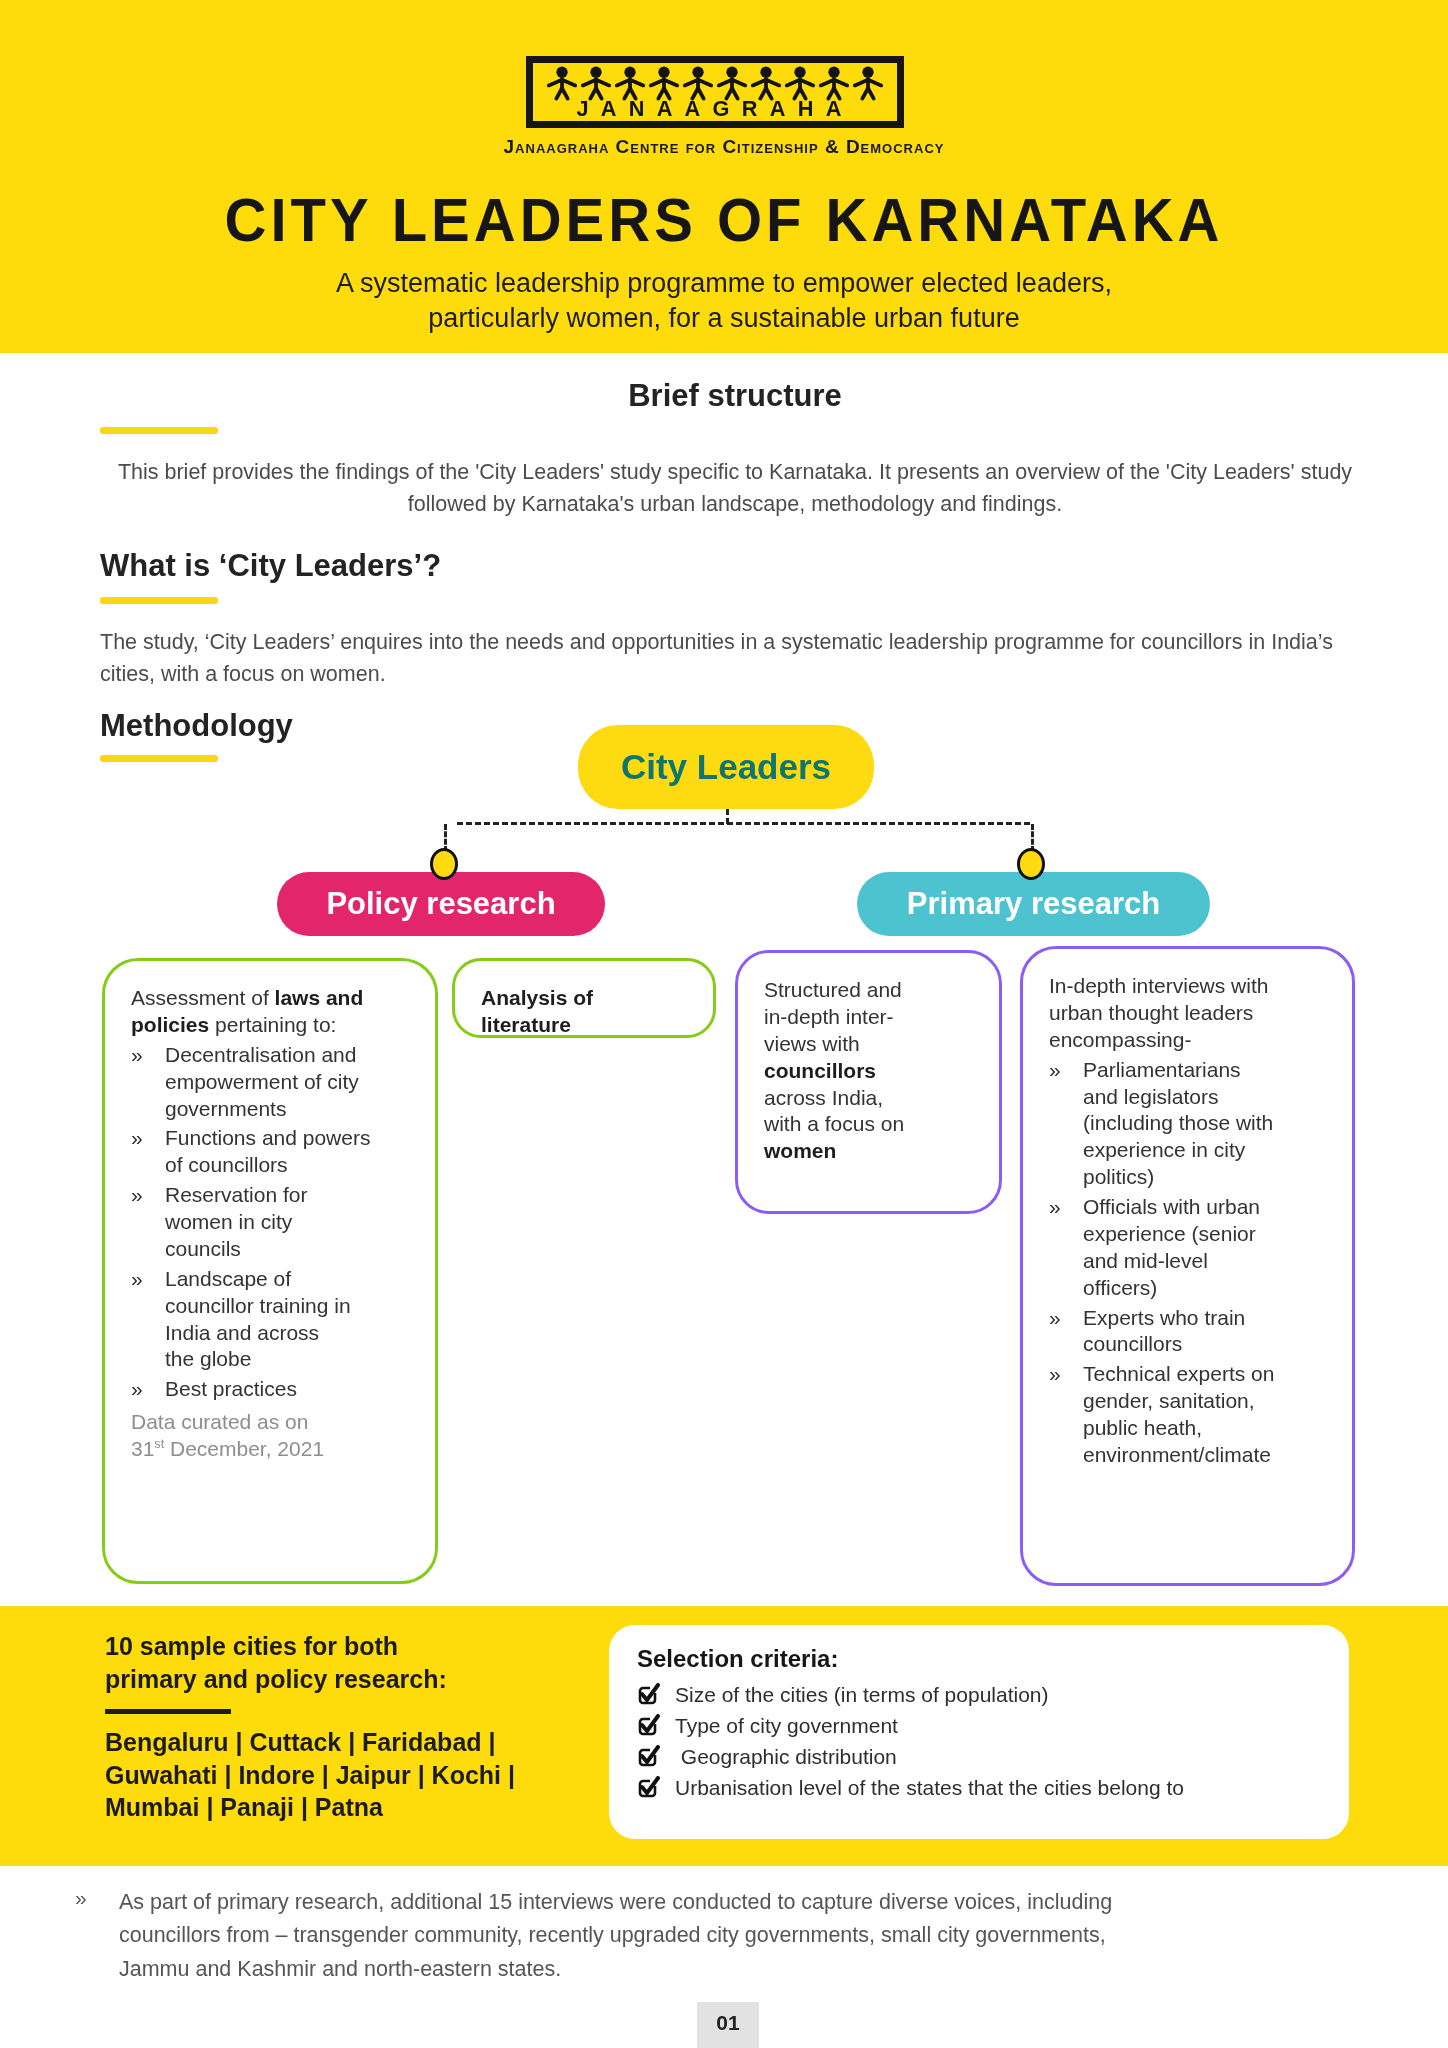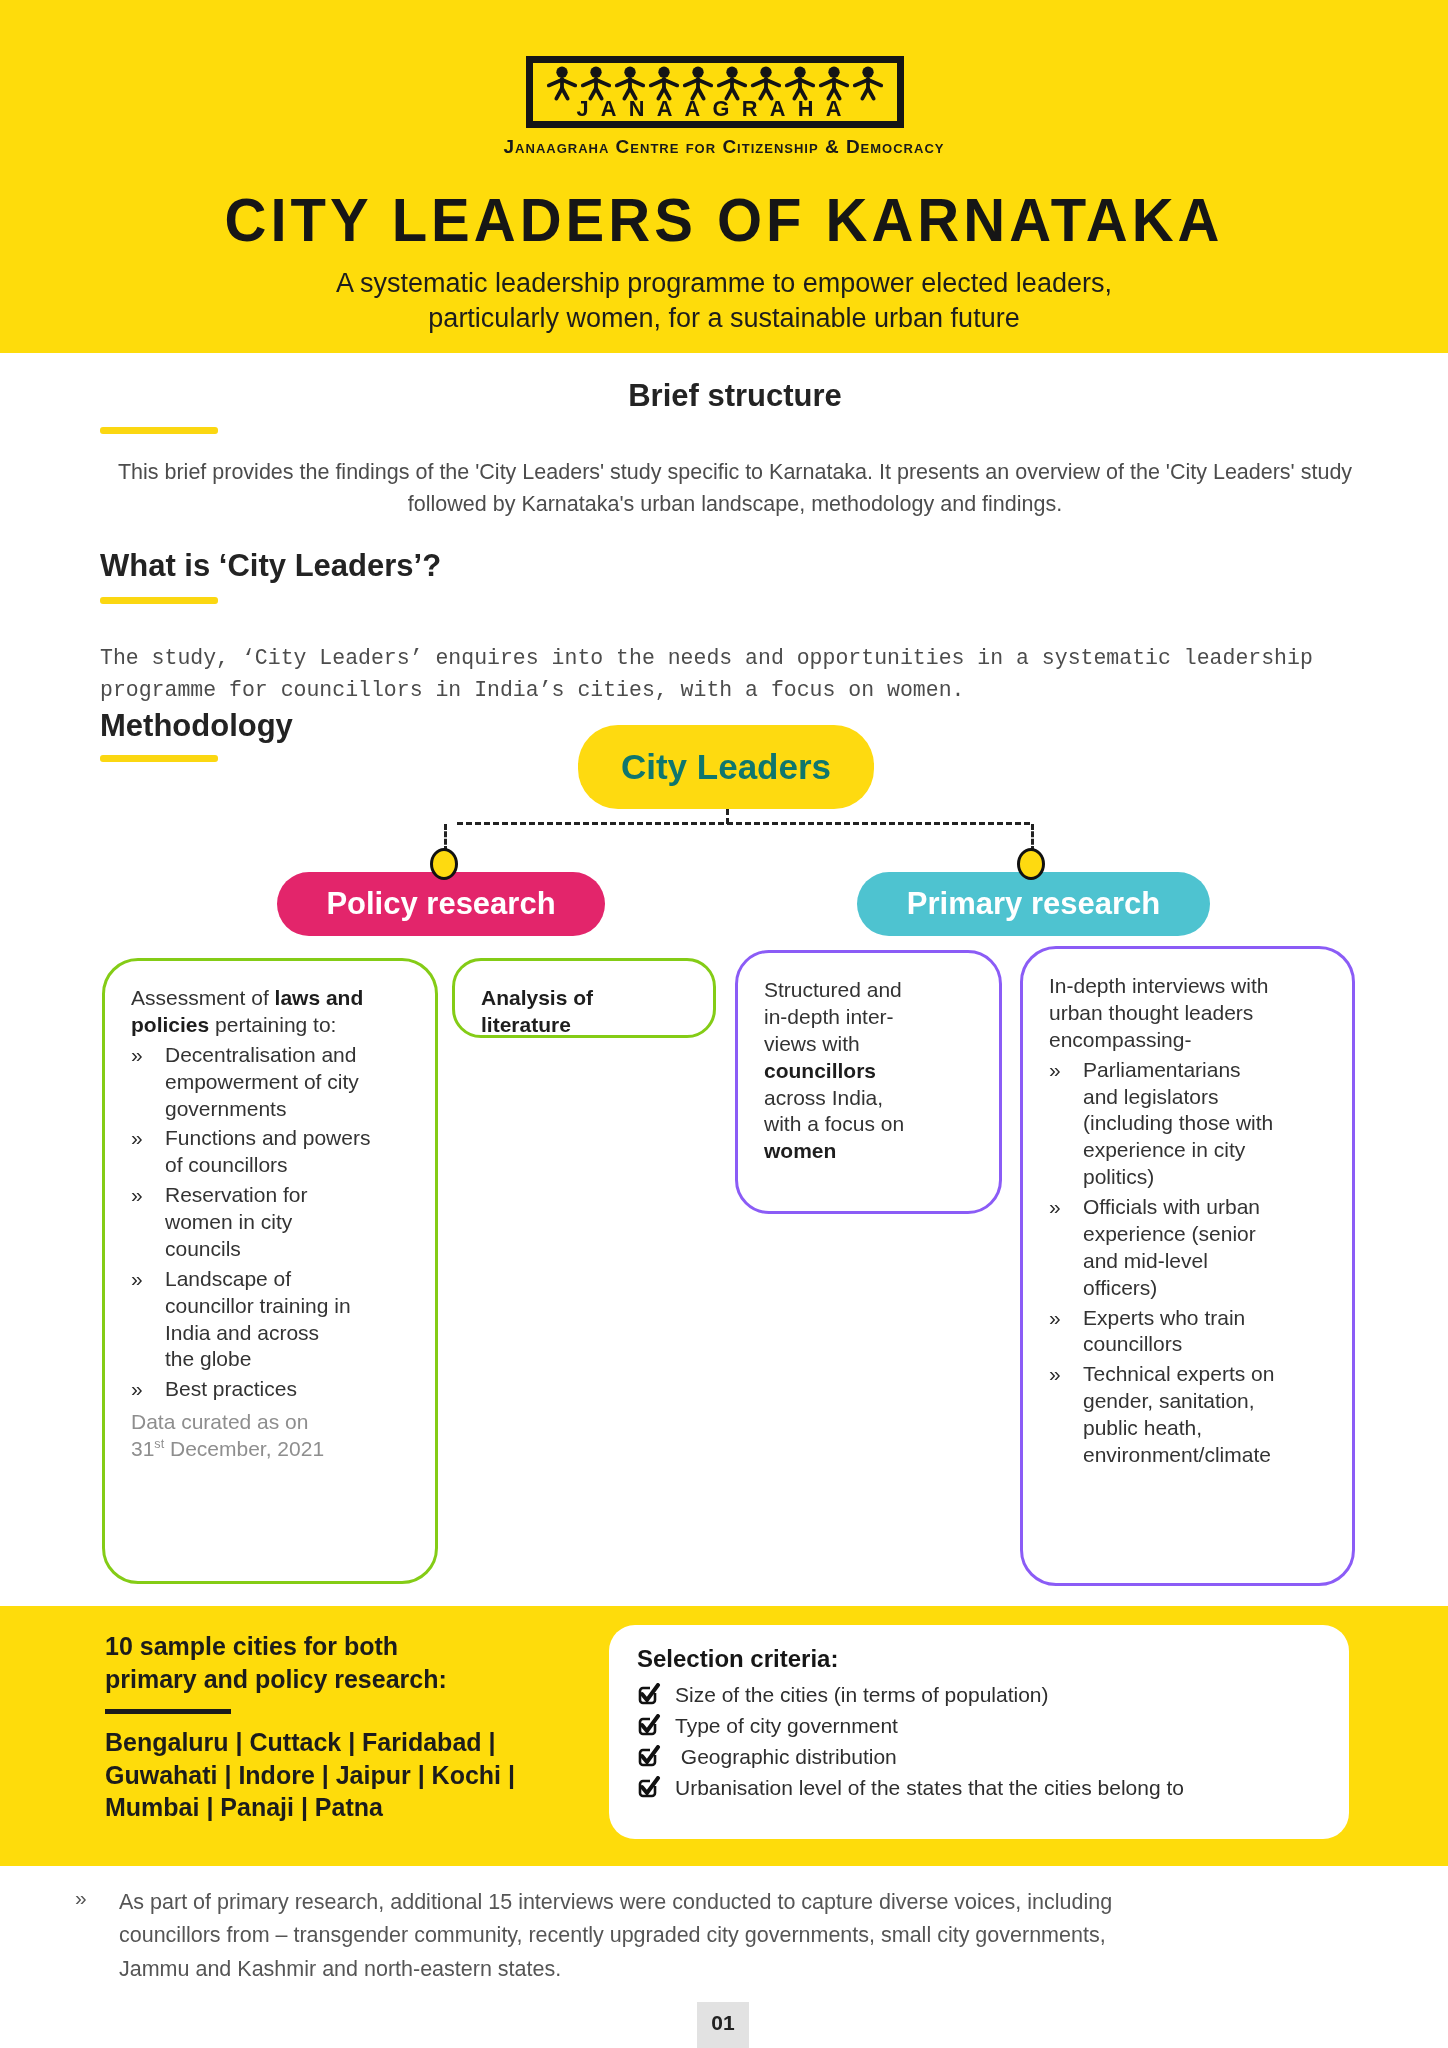--- a/index.html
+++ b/index.html
@@ -26,21 +26,21 @@
     position:absolute; left:0; top:266px; width:100%; text-align:center;
     font-size:27px; color:#1d1d1d; line-height:1.3; white-space:pre-line;
   }
   
   .h2 { font-size:31px; font-weight:800; color:#232323; }
   .yellow-rule { width:118px; height:7px; background:#FBD711; border-radius:3px; margin-top:13px; }
   .body-text { font-size:21.5px; color:#4c4c4c; line-height:1.5; }
   .sec-brief { position:absolute; left:100px; top:378px; width:1270px;text-align:center; }
   .sec-brief .body-text { margin-top:22px; }
   .sec-what  { position:absolute; left:100px; top:548px; width:1270px; }
-  .sec-what  .body-text { margin-top:38px;font-family:Liberation Mono, monospace; }
+  .sec-what  .body-text { margin-top:22px; }
   
   .diagram { position:absolute; left:0; top:700px; width:1448px; height:906px; }
   .method-head { position:absolute; left:100px; top:8px; }
   .method-rule { position:absolute; left:100px; top:55px; width:118px; height:7px; background:#FBD711; border-radius:3px; }
   .root-pill {
     position:absolute; left:578px; top:25px; width:296px; height:84px; border-radius:40px;
     background:#FEDA10; display:flex; align-items:center; justify-content:center;
     font-size:35px; font-weight:800; color:#0f766e;
   }
   .stub-v   { position:absolute; left:726px; top:109px; height:15px; border-left:3px dashed #222; }
@@ -88,21 +88,21 @@
   }
   .criteria-head { font-size:24px; font-weight:800; color:#161616; margin-bottom:10px; }
   .criteria-row { display:flex; align-items:center; margin-bottom:7px; }
   .criteria-icon { width:24px; height:24px; flex:none; margin-right:14px; }
   .criteria-text { font-size:21px; color:#2e2e2e; white-space:pre; }
   
   .footnote { position:absolute; left:75px; top:1886px; width:1310px; display:flex; }
   .footnote .bullet-marker { width:44px; color:#555; font-size:21px; }
   .footnote-text { font-size:21.5px; color:#555; line-height:1.55; white-space:pre-line; }
   .page-num {
-    position:absolute; left:697px; top:2002px; width:52px; height:46px;
+    position:absolute; left:697px; top:2002px; width:62px; height:46px;
     background:#E2E2E2; display:flex; align-items:flex-start; justify-content:center;
     font-size:21px; font-weight:700; color:#222; padding-top:9px;
   }
 </style>
 </head>
 <body>
 
 <div class="page">
 
   <div class="band-top">

